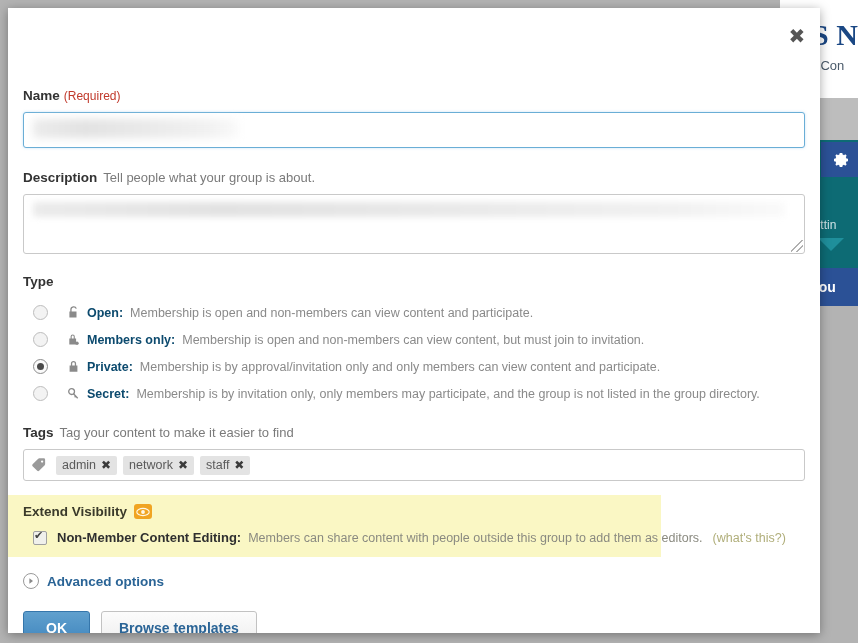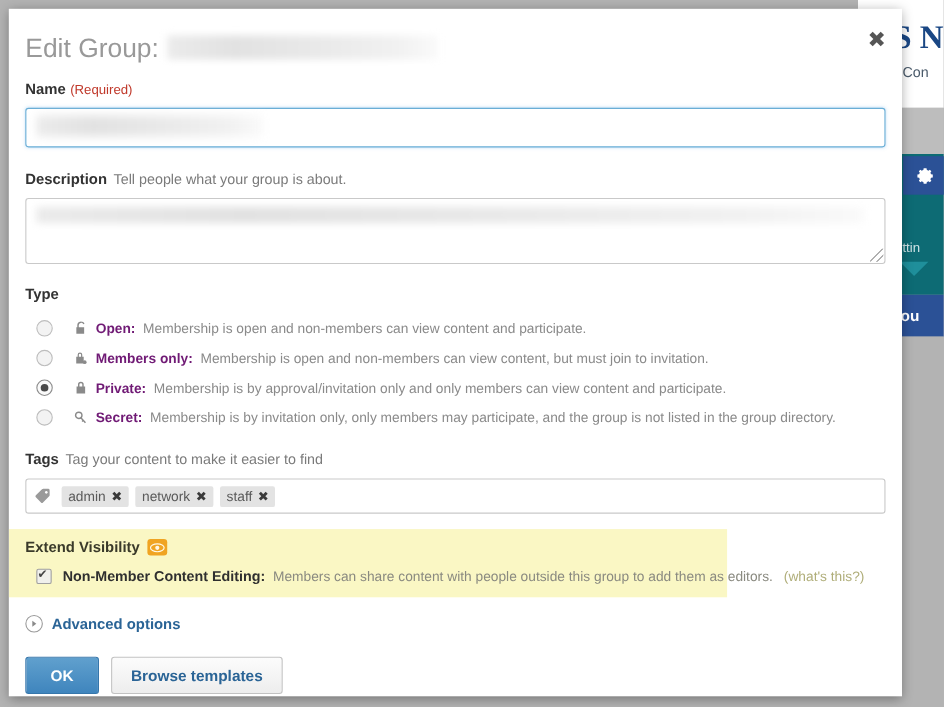--- a/index.html
+++ b/index.html
@@ -181,21 +181,21 @@
   .field-hint {
     font-size: 13px;
     color: #7a7a7a;
     font-weight: 400;
     margin-left: 6px;
   }
   .required { color: #c0392b; font-size: 12px; font-weight: 400; margin-left: 4px; }
 
   .row { padding: 0 15px; }
 
-  #name-row { }
+  #name-row { margin-top: 14px; }
   #name-input-wrap {
     margin-top: 8px;
     height: 34px;
     border: 1px solid #6aaed6;
     border-radius: 3px;
     background: #fff;
     position: relative;
     box-shadow: 0 0 3px rgba(102,175,233,0.35);
   }
   #name-redacted {
@@ -259,21 +259,21 @@
     background: #4a4a4a;
   }
   .type-icon {
     width: 16px;
     flex: 0 0 auto;
     display: flex;
     align-items: center;
     justify-content: center;
     margin-right: 6px;
   }
-  .type-name { font-weight: 700; color: #701a75; margin-right: 7px; white-space: nowrap; }
+  .type-name { font-weight: 700; color: #0c4a6e; margin-right: 7px; white-space: nowrap; }
   .type-desc { color: #8a8a8a; white-space: nowrap; }
 
   #tags-row { margin-top: 16px; }
   #tags-box {
     margin-top: 8px;
     height: 30px;
     border: 1px solid #c9c9c9;
     border-radius: 3px;
     background: #fff;
     display: flex;
@@ -424,24 +424,20 @@
   <div id="bg-blue-band">
     <span id="bg-about">Abou</span>
   </div>
   <div id="bg-gray-lower"></div>
 </div>
 
 <div id="modal">
 
   <div id="close-btn">✖</div>
 
-  <div id="modal-title">
-    <span>Edit Group:</span>
-    <span id="title-redacted" class="redacted"></span>
-  </div>
 
   <div class="form-body">
 
     <div class="row" id="name-row">
       <div>
         <span class="field-label">Name</span><span class="required">(Required)</span>
       </div>
       <div id="name-input-wrap">
         <span id="name-redacted" class="redacted"></span>
       </div>

